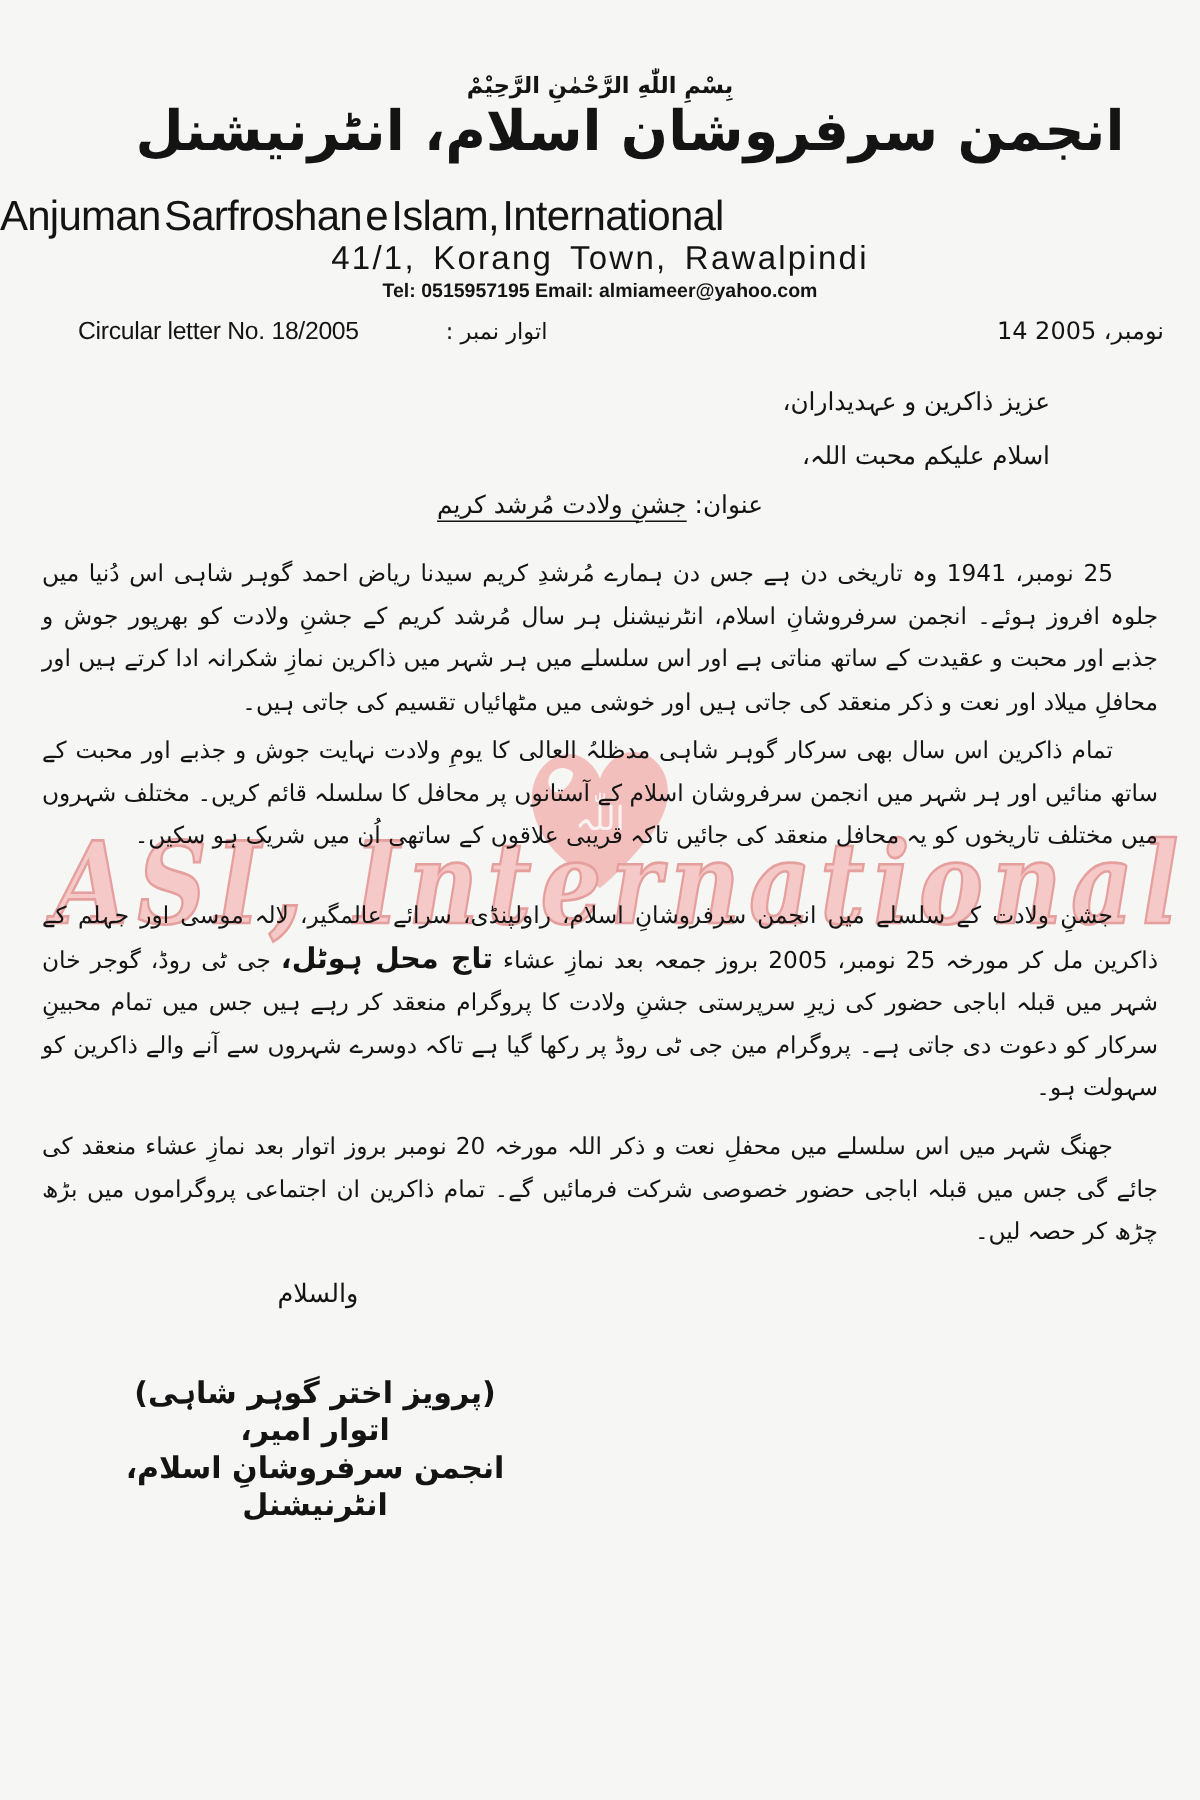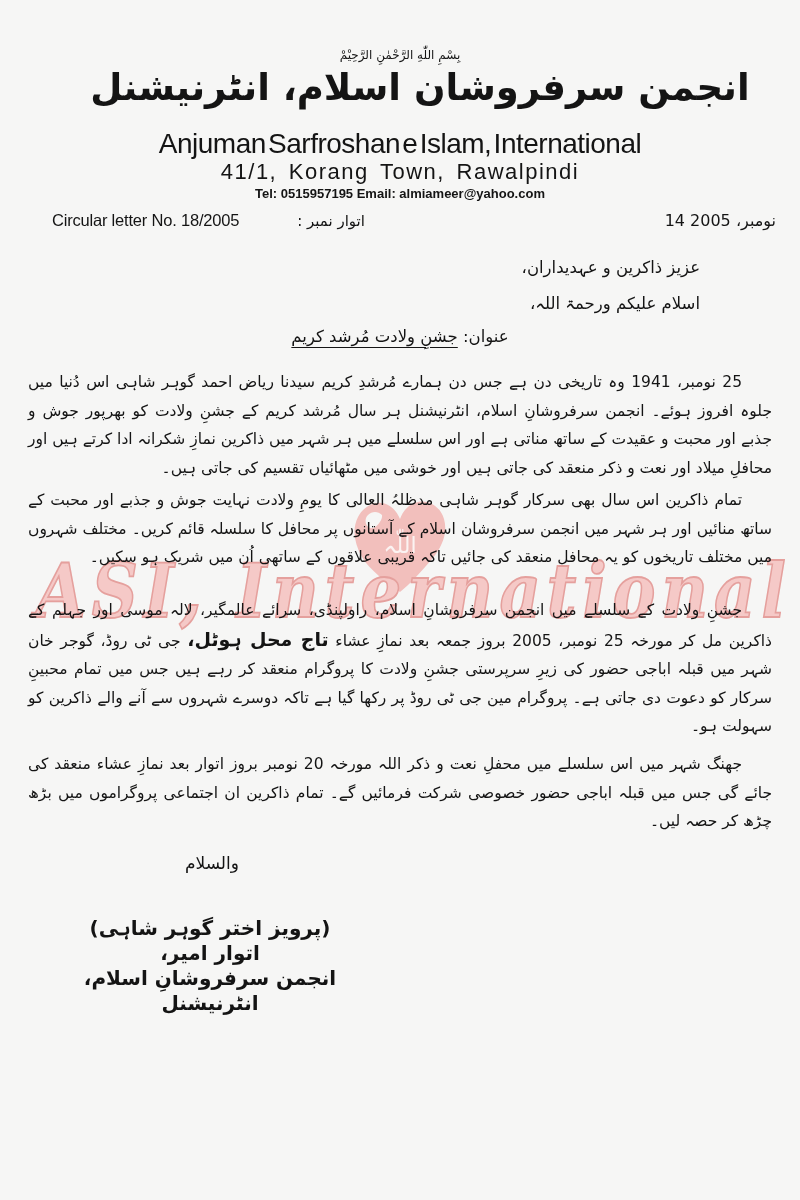--- a/index.html
+++ b/index.html
@@ -17,29 +17,29 @@
     transform:scaleY(1.18);transform-origin:top left;
     z-index:0;user-select:none;
   }
   .wm-logo{
     position:absolute;top:495px;left:352px;width:96px;height:100px;z-index:0;
   }
   .wm-logo svg{display:block;}
   
   .bismillah{
     position:absolute;top:48px;left:0;width:100%;text-align:center;
-    font-family:"DejaVu Sans",sans-serif;font-size:12px;direction:rtl;z-index:1;
+    font-family:"DejaVu Sans",sans-serif;font-size:15px;direction:rtl;z-index:1;font-weight:bold;
   }
   .title-urdu{
     position:absolute;top:66px;left:0;width:100%;text-align:center;
     font-family:"DejaVu Sans",sans-serif;font-weight:bold;font-size:37px;
     direction:rtl;z-index:1;letter-spacing:-1px;margin-left:20px;
   }
   .title-en{
-    position:absolute;top:128px;left:0;width:100%;text-align:center;
+    position:absolute;top:128px;left:0;width:100%;
     font-size:28px;letter-spacing:-0.5px;word-spacing:-5px;z-index:1;
   }
   .address{
     position:absolute;top:159px;left:0;width:100%;text-align:center;
     font-size:22px;letter-spacing:1.5px;word-spacing:4px;z-index:1;
   }
   .tel{
     position:absolute;top:186px;left:0;width:100%;text-align:center;
     font-size:13px;font-weight:bold;z-index:1;
   }
@@ -106,21 +106,21 @@
   <div class="tel">Tel: 0515957195  Email: almiameer@yahoo.com</div>
 
   <div class="meta">
     <span class="c-label">Circular letter No. 18/2005</span>
     <span class="c-label-ur">اتوار نمبر :</span>
     <span class="c-date">14 نومبر، 2005</span>
   </div>
 
   <div class="salutation ur">
     <div>عزیز ذاکرین و عہدیداران،</div>
-    <div>اسلام علیکم ورحمۃ اللہ،</div>
+    <div>اسلام علیکم محبت اللہ،</div>
   </div>
 
   <div class="subject ur">
     <span>عنوان:</span>
     <span class="subj-title">جشنِ ولادت مُرشد کریم</span>
   </div>
 
   <div class="para p1 ur">25 نومبر، 1941 وہ تاریخی دن ہے جس دن ہمارے مُرشدِ کریم سیدنا ریاض احمد گوہر شاہی اس دُنیا میں جلوہ افروز ہوئے۔ انجمن سرفروشانِ اسلام، انٹرنیشنل ہر سال مُرشد کریم کے جشنِ ولادت کو بھرپور جوش و جذبے اور محبت و عقیدت کے ساتھ مناتی ہے اور اس سلسلے میں ہر شہر میں ذاکرین نمازِ شکرانہ ادا کرتے ہیں اور محافلِ میلاد اور نعت و ذکر منعقد کی جاتی ہیں اور خوشی میں مٹھائیاں تقسیم کی جاتی ہیں۔</div>
   <div class="para p2 ur">تمام ذاکرین اس سال بھی سرکار گوہر شاہی مدظلہُ العالی کا یومِ ولادت نہایت جوش و جذبے اور محبت کے ساتھ منائیں اور ہر شہر میں انجمن سرفروشان اسلام کے آستانوں پر محافل کا سلسلہ قائم کریں۔ مختلف شہروں میں مختلف تاریخوں کو یہ محافل منعقد کی جائیں تاکہ قریبی علاقوں کے ساتھی اُن میں شریک ہو سکیں۔</div>
   <div class="para p3 ur"><span>جشنِ ولادت کے سلسلے میں انجمن سرفروشانِ اسلام، راولپنڈی، سرائے عالمگیر، لالہ موسی اور جہلم کے ذاکرین مل کر مورخہ 25 نومبر، 2005 بروز جمعہ بعد نمازِ عشاء </span><span class="hotel-bold">تاج محل ہوٹل،</span><span> جی ٹی روڈ، گوجر خان شہر میں قبلہ اباجی حضور کی زیرِ سرپرستی جشنِ ولادت کا پروگرام منعقد کر رہے ہیں جس میں تمام محبینِ سرکار کو دعوت دی جاتی ہے۔ پروگرام مین جی ٹی روڈ پر رکھا گیا ہے تاکہ دوسرے شہروں سے آنے والے ذاکرین کو سہولت ہو۔</span></div>

